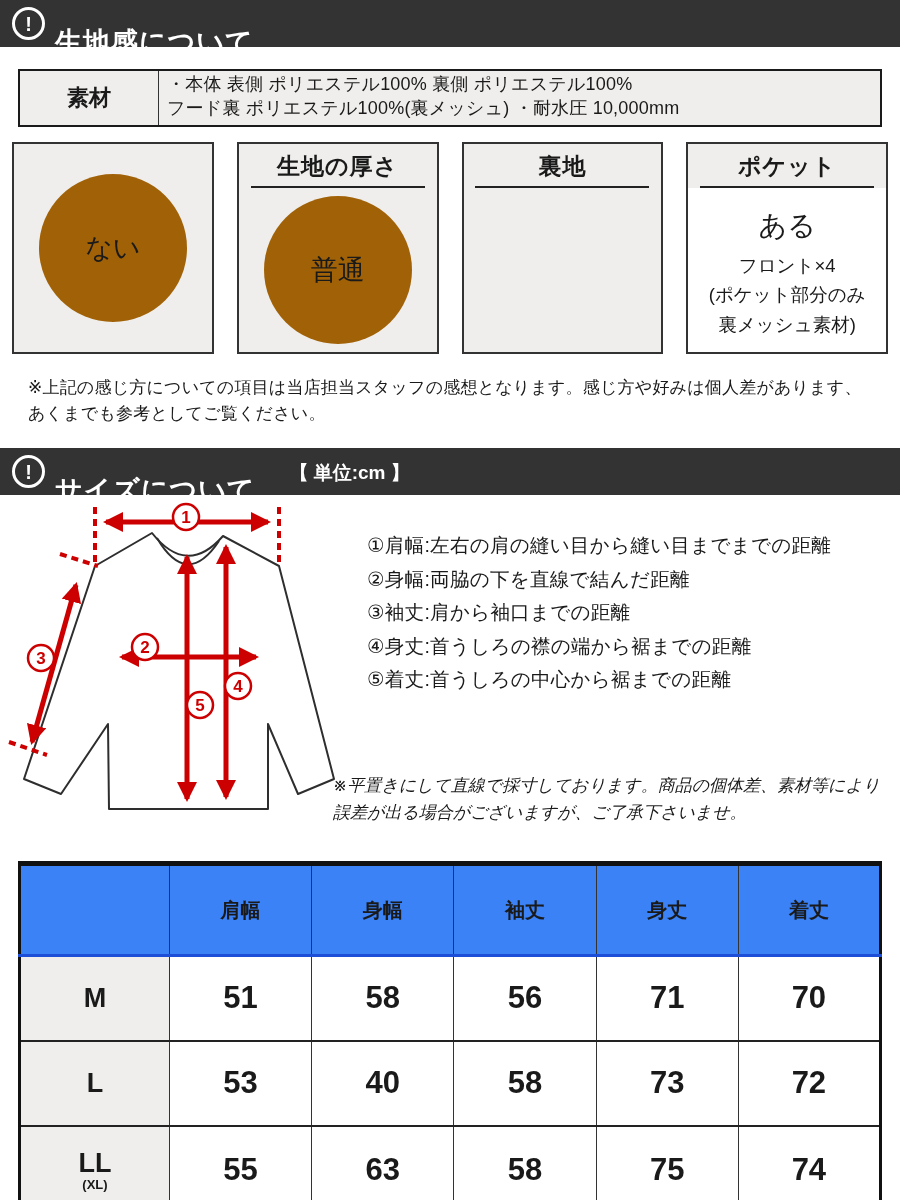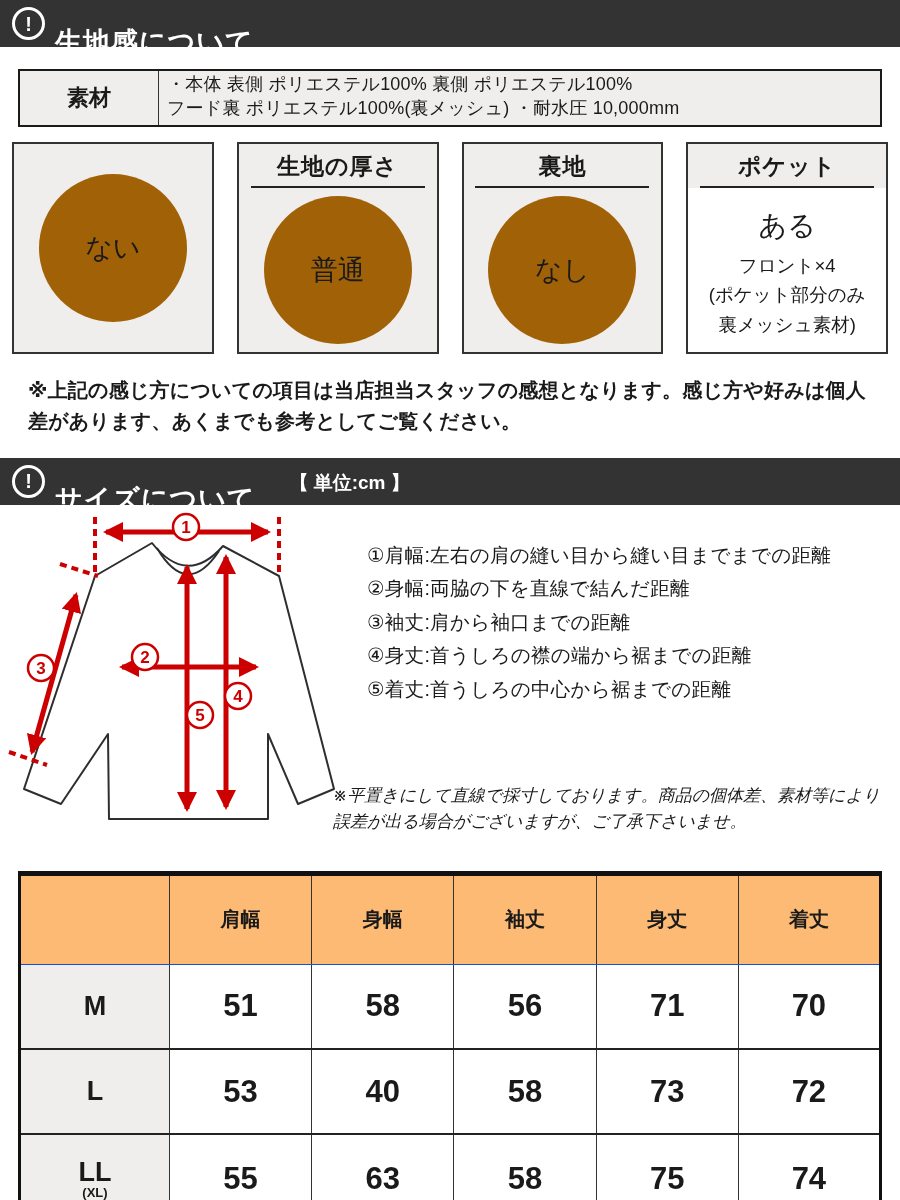--- a/index.html
+++ b/index.html
@@ -50,41 +50,41 @@
     background:#ffffff; flex-direction:column; justify-content:flex-start; padding-top:15px;
   }
   .feature-circle {
     width:148px; height:148px; border-radius:50%; background:#a16207;
     display:flex; align-items:center; justify-content:center; font-size:27px;
   }
   .pocket-value { font-size:28px; margin-top:4px; }
   .pocket-detail { font-size:18.5px; line-height:1.6; margin-top:6px; }
 
   
-  .staff-note { margin:21px 28px 0 28px; font-size:20px; line-height:1.55; letter-spacing:0.2px;font-weight:bold; }
+  .staff-note { margin:21px 28px 0 28px; font-size:17px; line-height:1.55; letter-spacing:0.2px; }
   .size-section-bar { margin-top:21px; }
 
   
   .diagram-wrap { position:relative; height:352px; }
   .garment-svg { position:absolute; left:2px; top:4px; }
   .legend { position:absolute; left:367px; top:34px; font-size:19.5px; line-height:33.5px; letter-spacing:0.3px; }
   .measure-note { position:absolute; left:333px; top:278px; width:562px; font-size:17px; line-height:1.55;font-style:italic; }
 
   
   .size-table {
     width:864px; margin:14px 18px 0 18px; border-collapse:collapse; table-layout:fixed;
   }
   .size-table { border:3px solid #111; border-top-width:5px; border-bottom-width:3px; }
   .size-table th, .size-table td {
     border-left:1px solid #333; text-align:center; vertical-align:middle; padding:0;
   }
   .size-table th:first-child, .size-table td:first-child { border-left:none; }
   .size-table thead th {
-    background:#fdba74; height:88px; font-size:20px; font-weight:bold;
-    border-bottom:1px solid #1d4ed8;
+    background:#3b82f6; height:88px; font-size:20px; font-weight:bold;
+    border-bottom:3px solid #1d4ed8;
   }
   .size-table tbody tr { border-bottom:2px solid #222; }
   .size-table tbody tr:last-child { border-bottom:none; }
   .size-table tbody tr { height:85px; }
   .size-table tbody tr.tall { height:90px; }
   .size-label-cell { background:#efeeec; font-size:27px; font-weight:bold; line-height:1.05; }
   .size-sub { font-size:13px; font-weight:bold; }
   .size-val { background:#ffffff; font-size:31px; font-weight:bold; }
 </style>
 </head>
@@ -117,23 +117,20 @@
     </div>
     <div class="feature-body">
       <div class="feature-circle">普通</div>
     </div>
   </div>
 
   <div class="feature-box">
     <div class="feature-head">
       <div class="feature-title">裏地</div>
       <div class="feature-rule"></div>
-    </div>
-    <div class="feature-body">
-      <div class="feature-circle">なし</div>
     </div>
   </div>
 
   <div class="feature-box">
     <div class="feature-head">
       <div class="feature-title">ポケット</div>
       <div class="feature-rule"></div>
     </div>
     <div class="feature-body white">
       <div class="pocket-value">ある</div>

